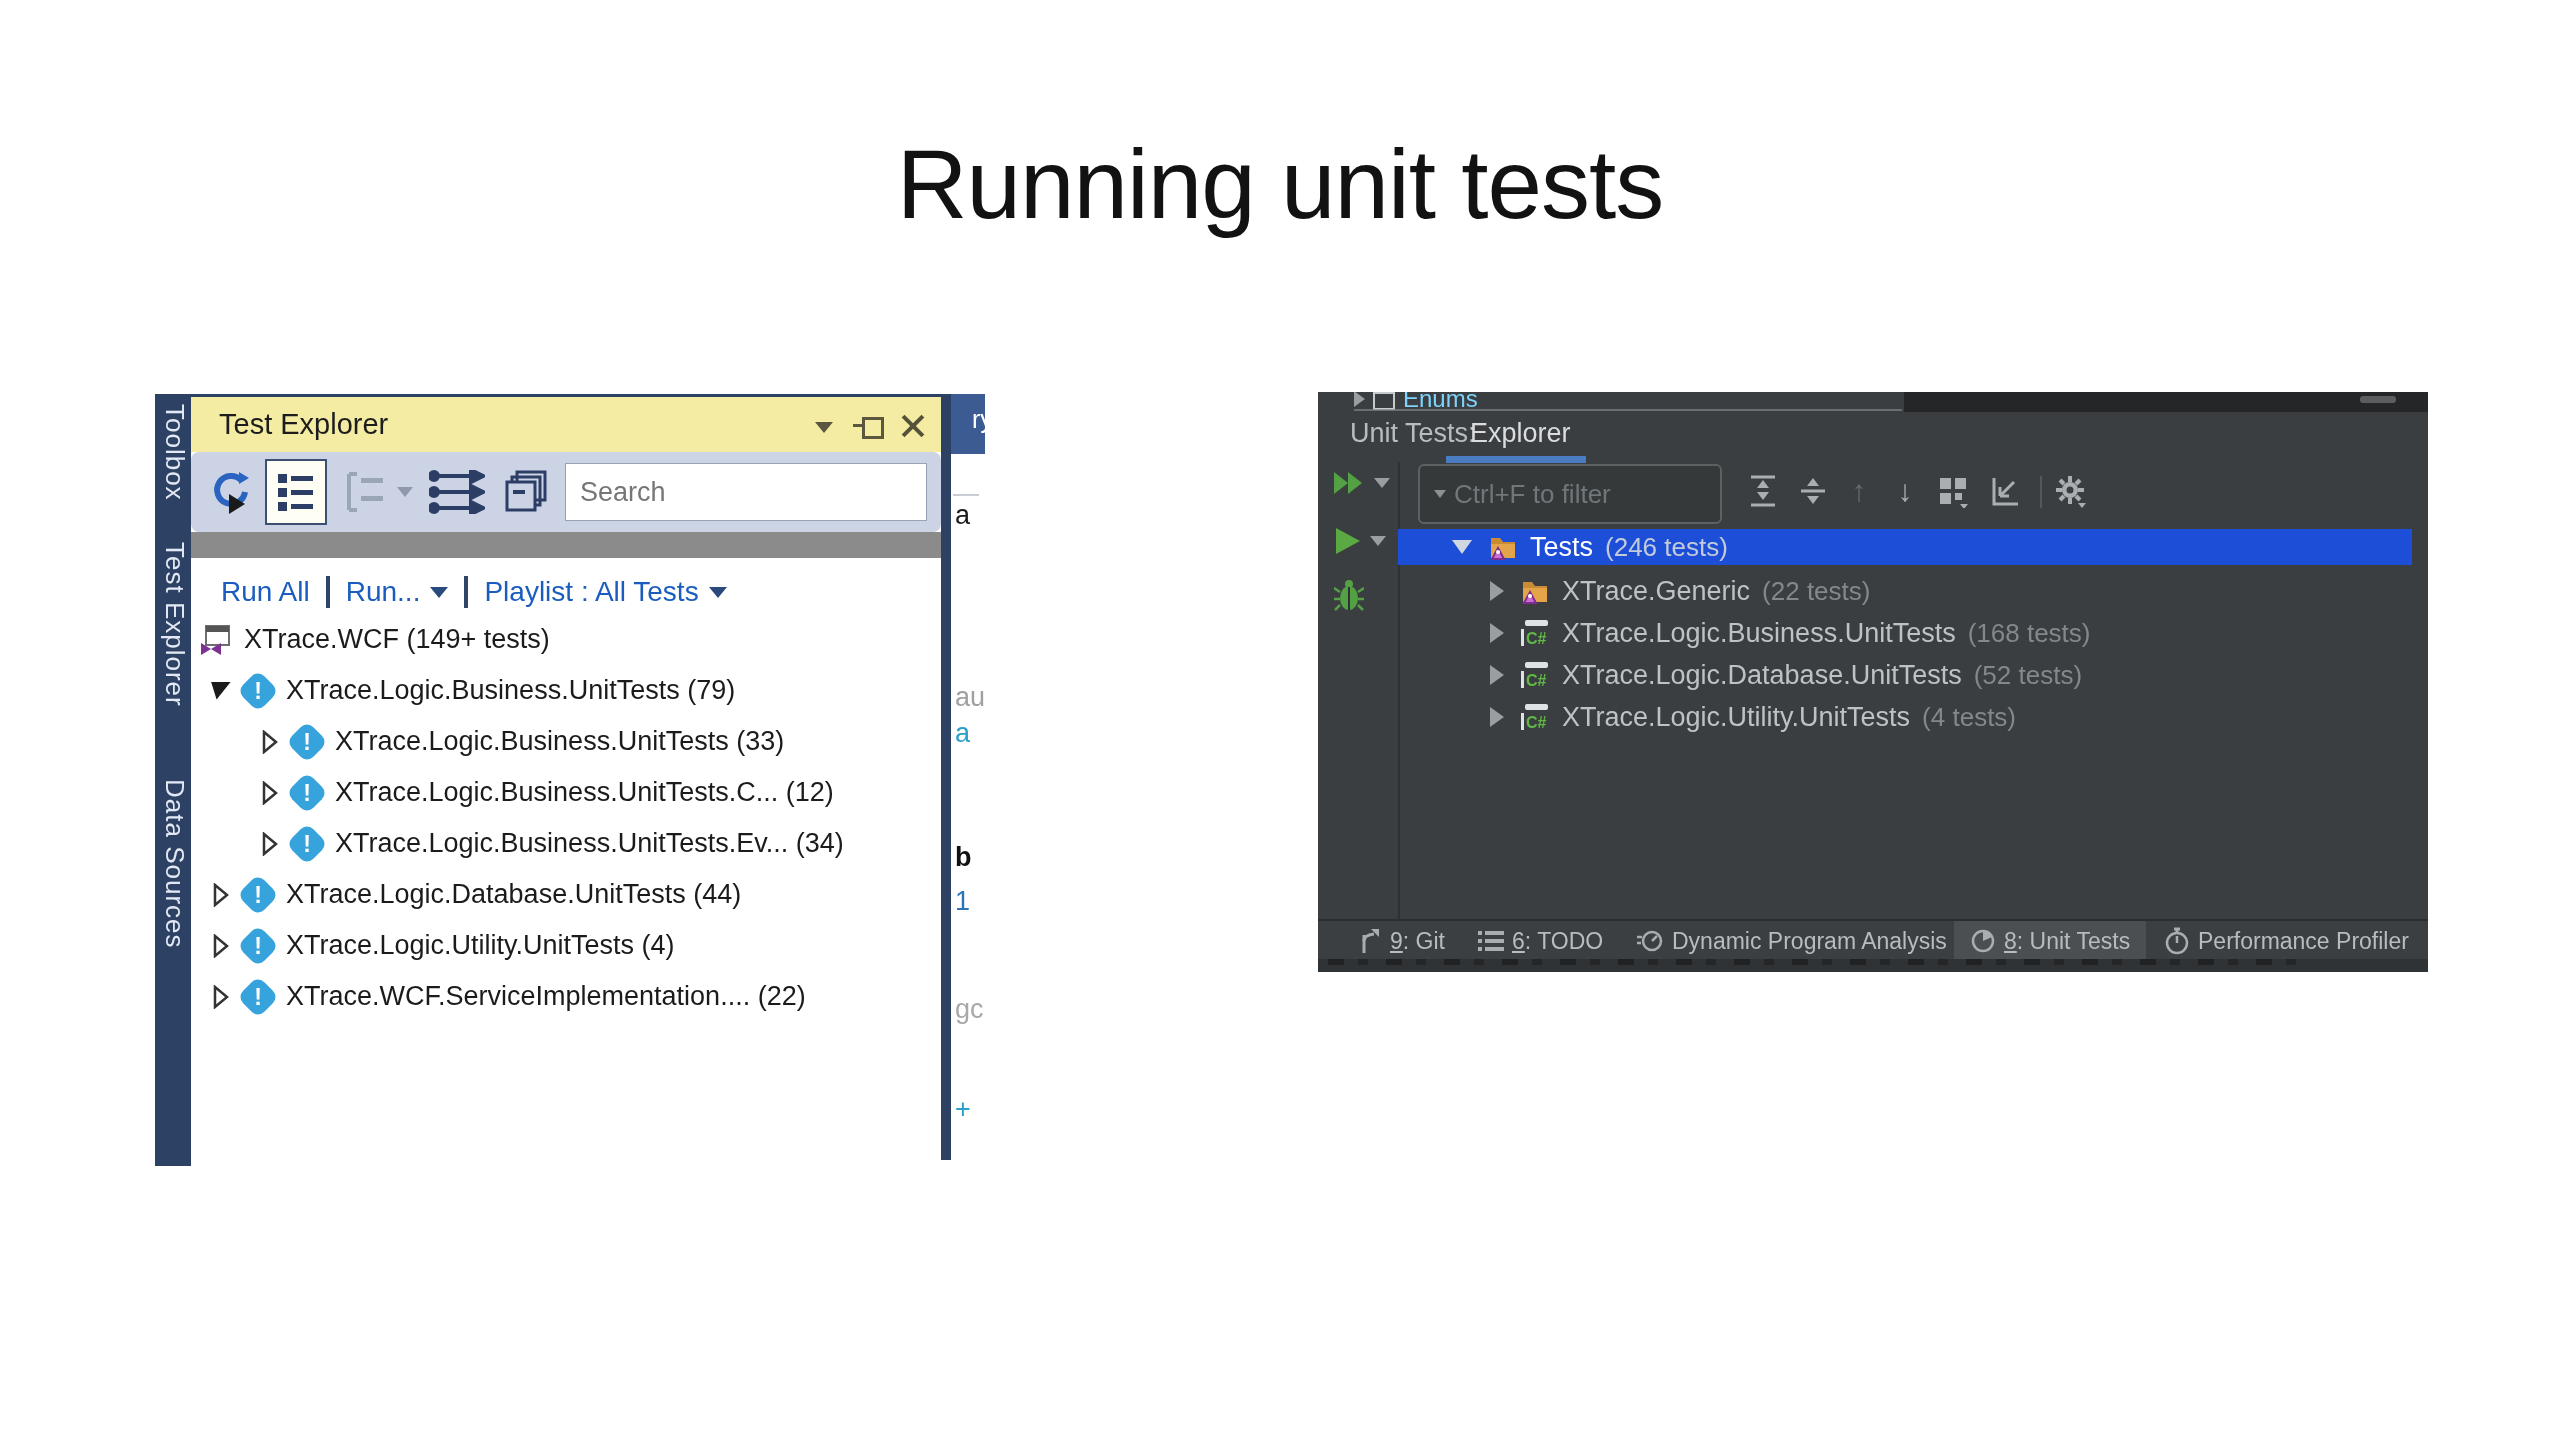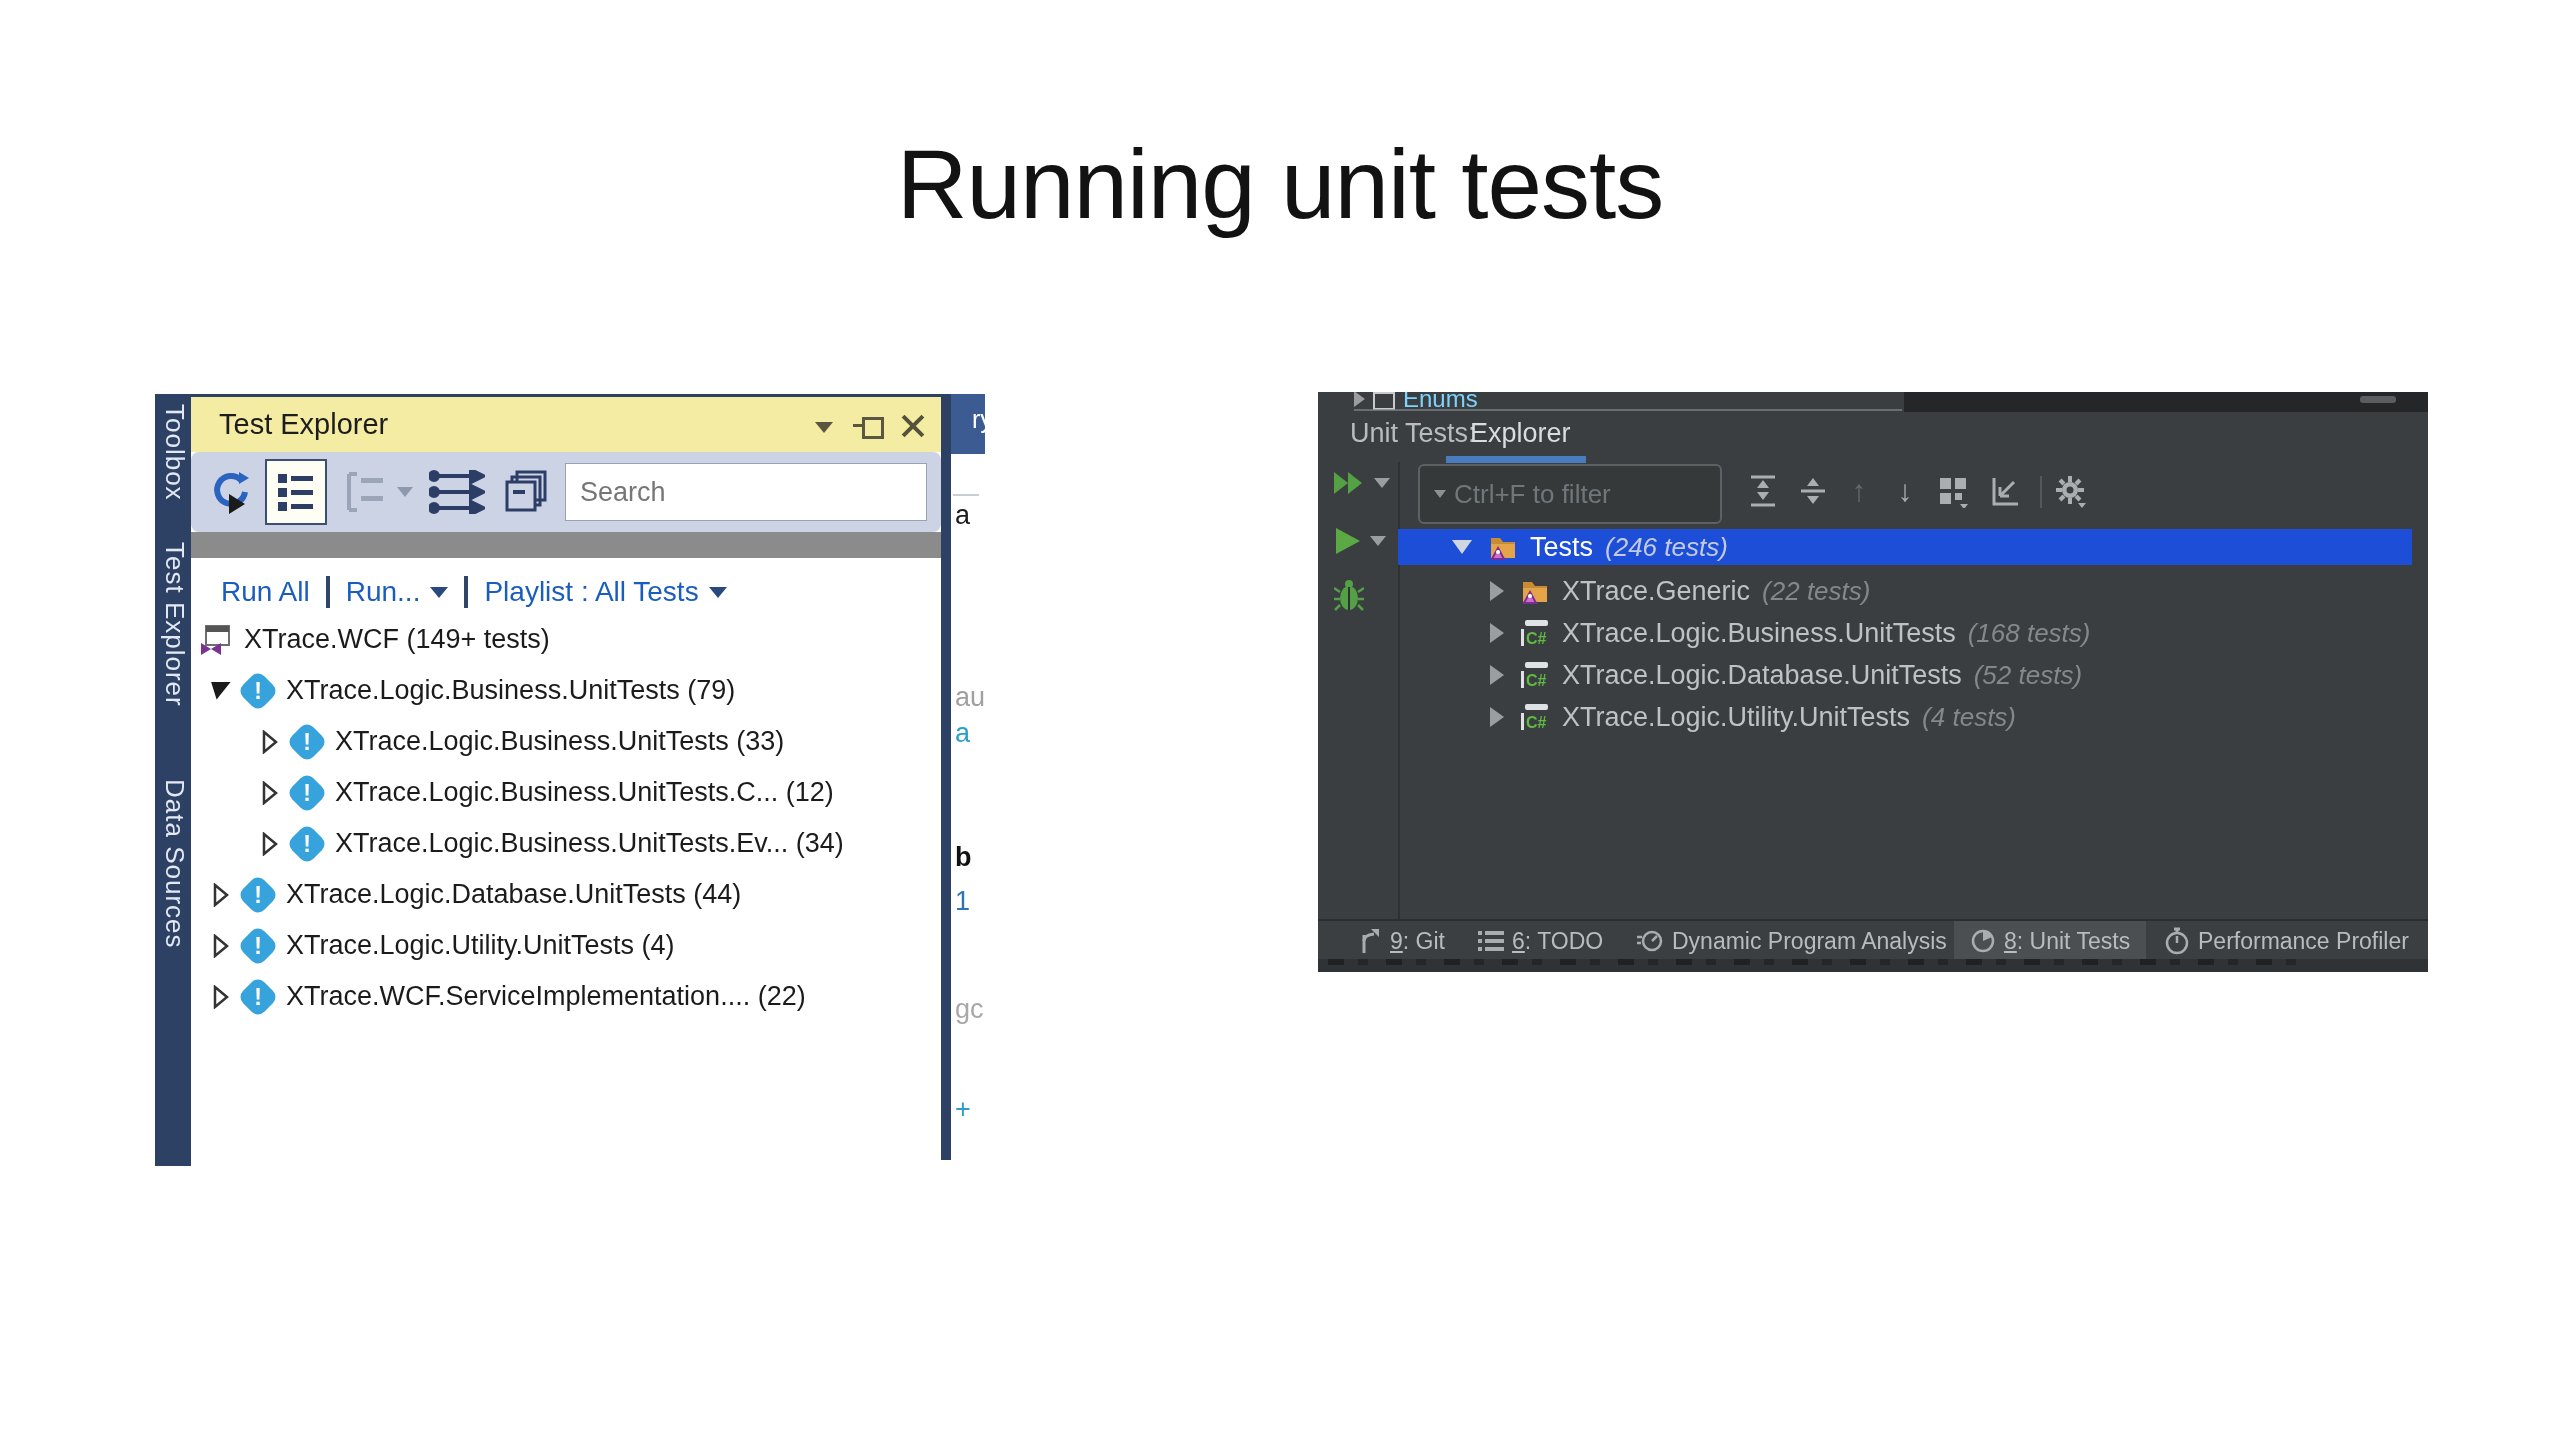--- a/index.html
+++ b/index.html
@@ -91,21 +91,21 @@
                    padding-left:8px;font-family:"Liberation Sans",sans-serif;}
   .rd-search input::placeholder{color:#70777a;}
   .rd-search .scaret{width:0;height:0;border-left:6px solid transparent;border-right:6px solid transparent;
                      border-top:8px solid #8b9093;margin-left:4px;}
   .rd-tbicon{position:absolute;top:82px;width:34px;height:34px;}
   .rd-tbsep{position:absolute;left:722px;top:84px;width:2px;height:32px;background:#55585a;}
   .glyph{font-size:30px;color:#aaaeb1;line-height:34px;text-align:center;width:34px;display:block;}
   .glyph.dim{color:#67696b;}
   .rd-row{position:absolute;left:80px;width:1014px;height:36px;display:flex;align-items:center;}
   .rd-row .name{font-size:27px;color:#bfc2c4;white-space:nowrap;}
-  .rd-row .count{font-size:26px;font-style:italic;color:#84888b;margin-left:12px;white-space:nowrap;}
+  .rd-row .count{font-size:26px;color:#84888b;margin-left:12px;white-space:nowrap;}
   .rd-row.sel{background:#1d4ed8;}
   .rd-row.sel .name{color:#ffffff;}
   .rd-row.sel .count{color:#c3cbdb;}
   .rd-exp-exp{width:0;height:0;border-left:10px solid transparent;border-right:10px solid transparent;
               border-top:14px solid #d0d6e0;margin:0 16px 0 54px;flex:0 0 auto;}
   .rd-exp-col{width:0;height:0;border-top:10px solid transparent;border-bottom:10px solid transparent;
               border-left:14px solid #9a9ea1;margin:0 16px 0 92px;flex:0 0 auto;}
   .rd-icon{width:30px;height:30px;flex:0 0 auto;margin-right:12px;}
   .rd-status{position:absolute;left:0;top:527px;width:1110px;height:40px;background:#3c3f41;
              border-top:2px solid #2b2d2f;font-size:23px;color:#b9bcbe;}

